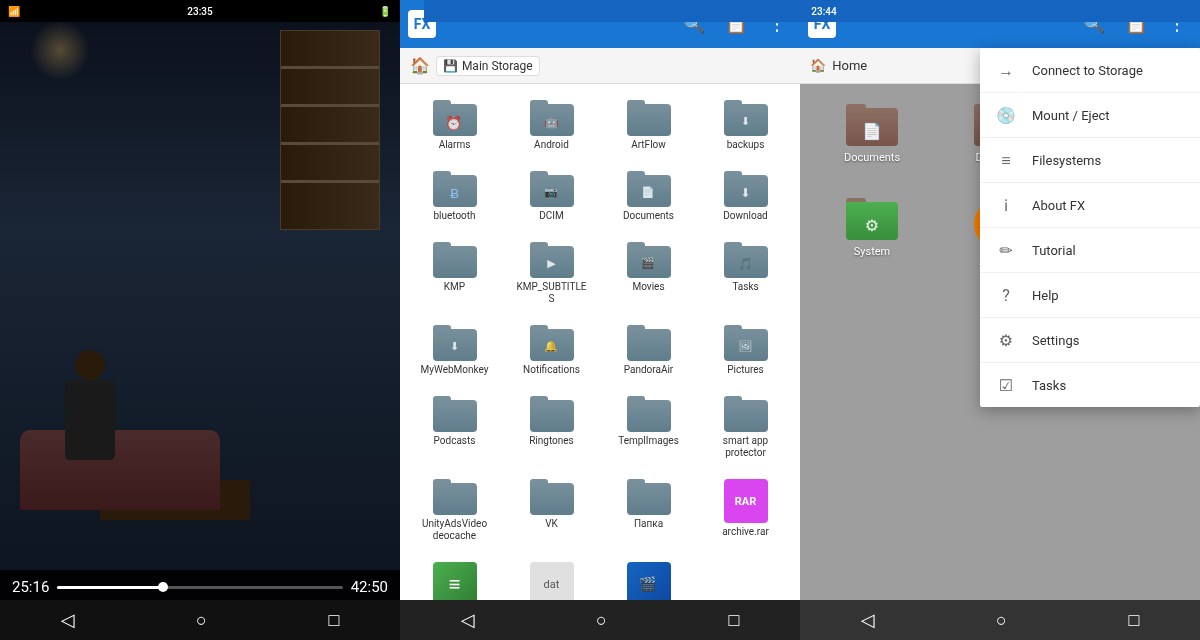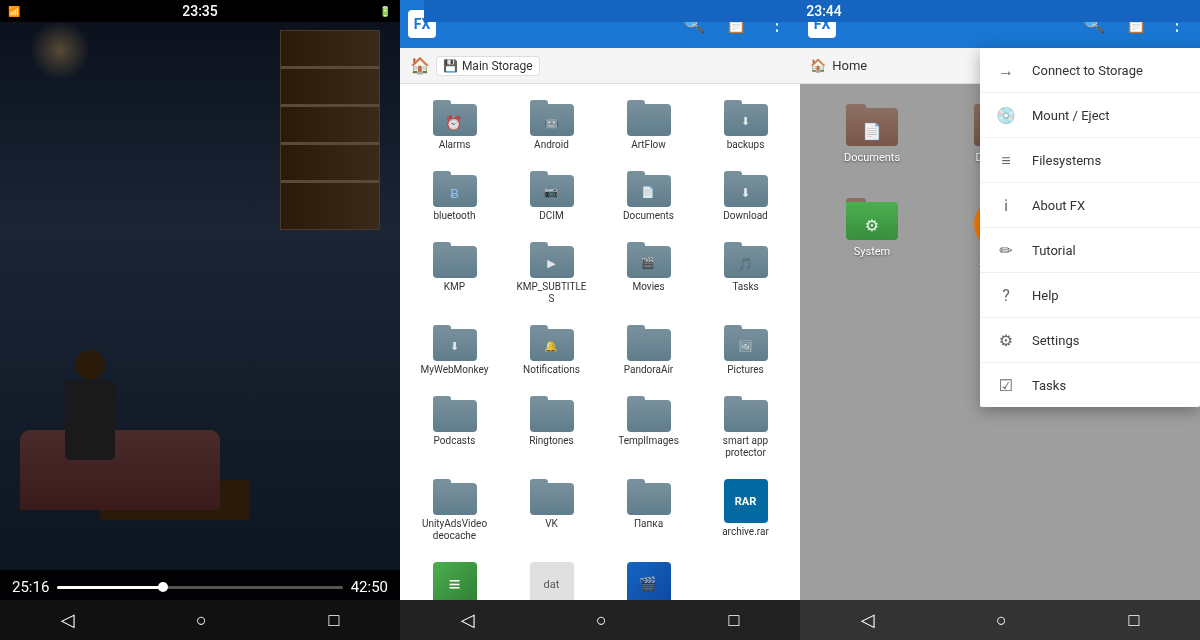--- a/index.html
+++ b/index.html
@@ -32,21 +32,21 @@
       width: 800px;
       height: 22px;
       background: #1565C0;
       display: flex;
       align-items: center;
       justify-content: center;
       z-index: 100;
     }
     .status-time {
       color: #fff;
-      font-size: 14px;
+      font-size: 10px;
       font-weight: 500;
     }
     .status-icons {
       display: flex;
       align-items: center;
       gap: 4px;
     }
 
     
     .main-layout {
@@ -468,21 +468,21 @@
       color: #666;
     }
 
     
     .fm-grid::-webkit-scrollbar { width: 4px; }
     .fm-grid::-webkit-scrollbar-track { background: #f1f1f1; }
     .fm-grid::-webkit-scrollbar-thumb { background: #bbb; border-radius: 2px; }
     .rar-file {
       width: 44px;
       height: 44px;
-      background: #0369a1;
+      background: #d946ef;
       border-radius: 4px;
       display: flex;
       align-items: center;
       justify-content: center;
       color: #fff;
       font-size: 11px;
       font-weight: bold;
     }
     .prop-file {
       width: 44px;

